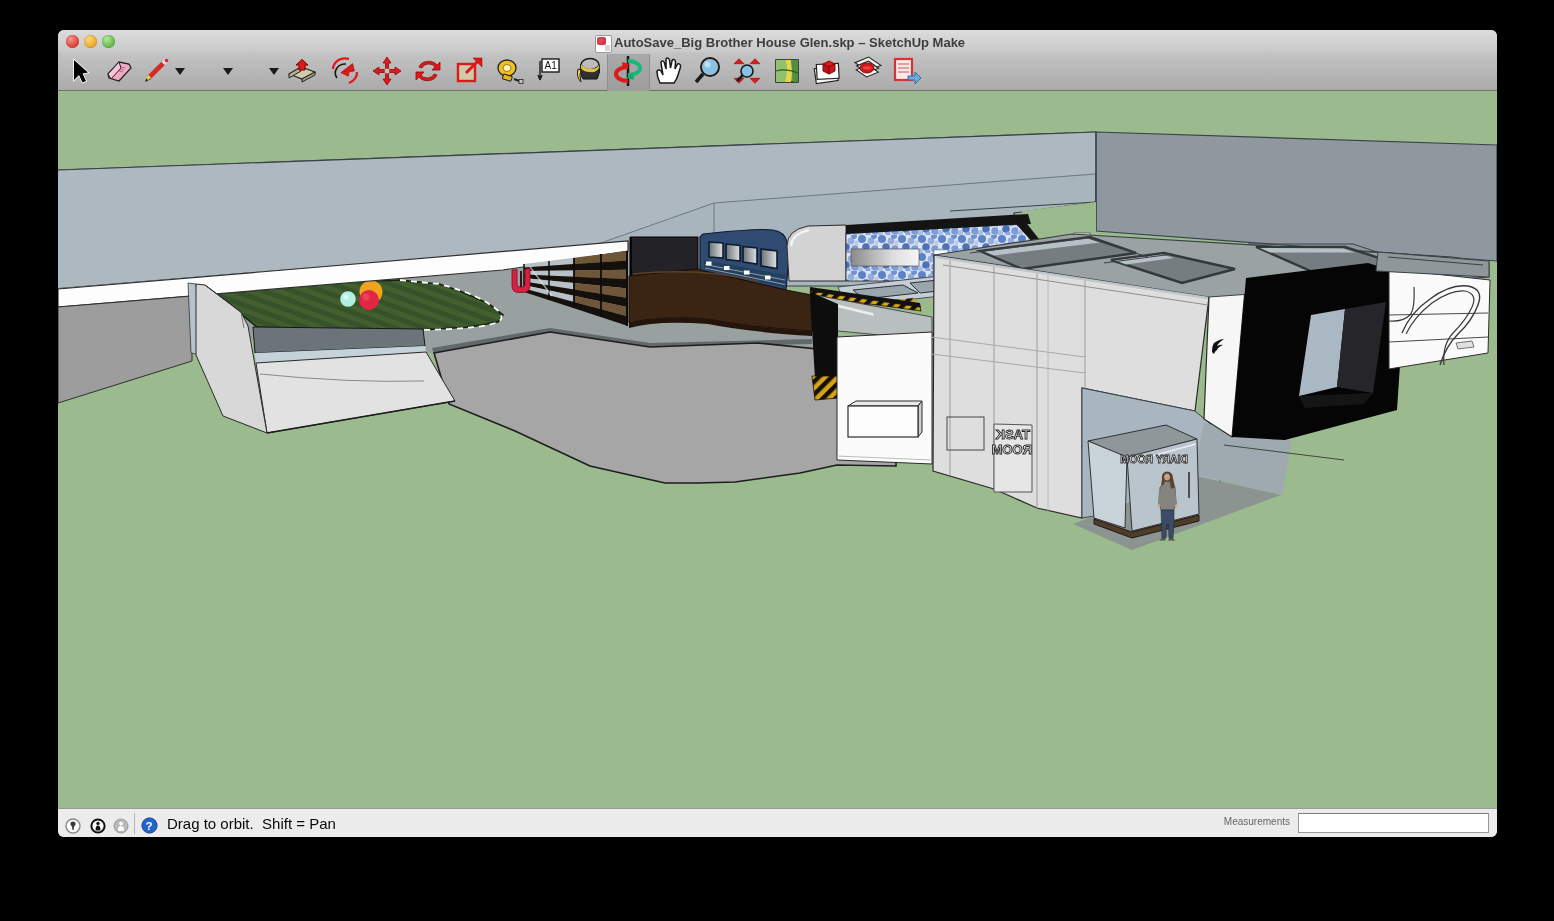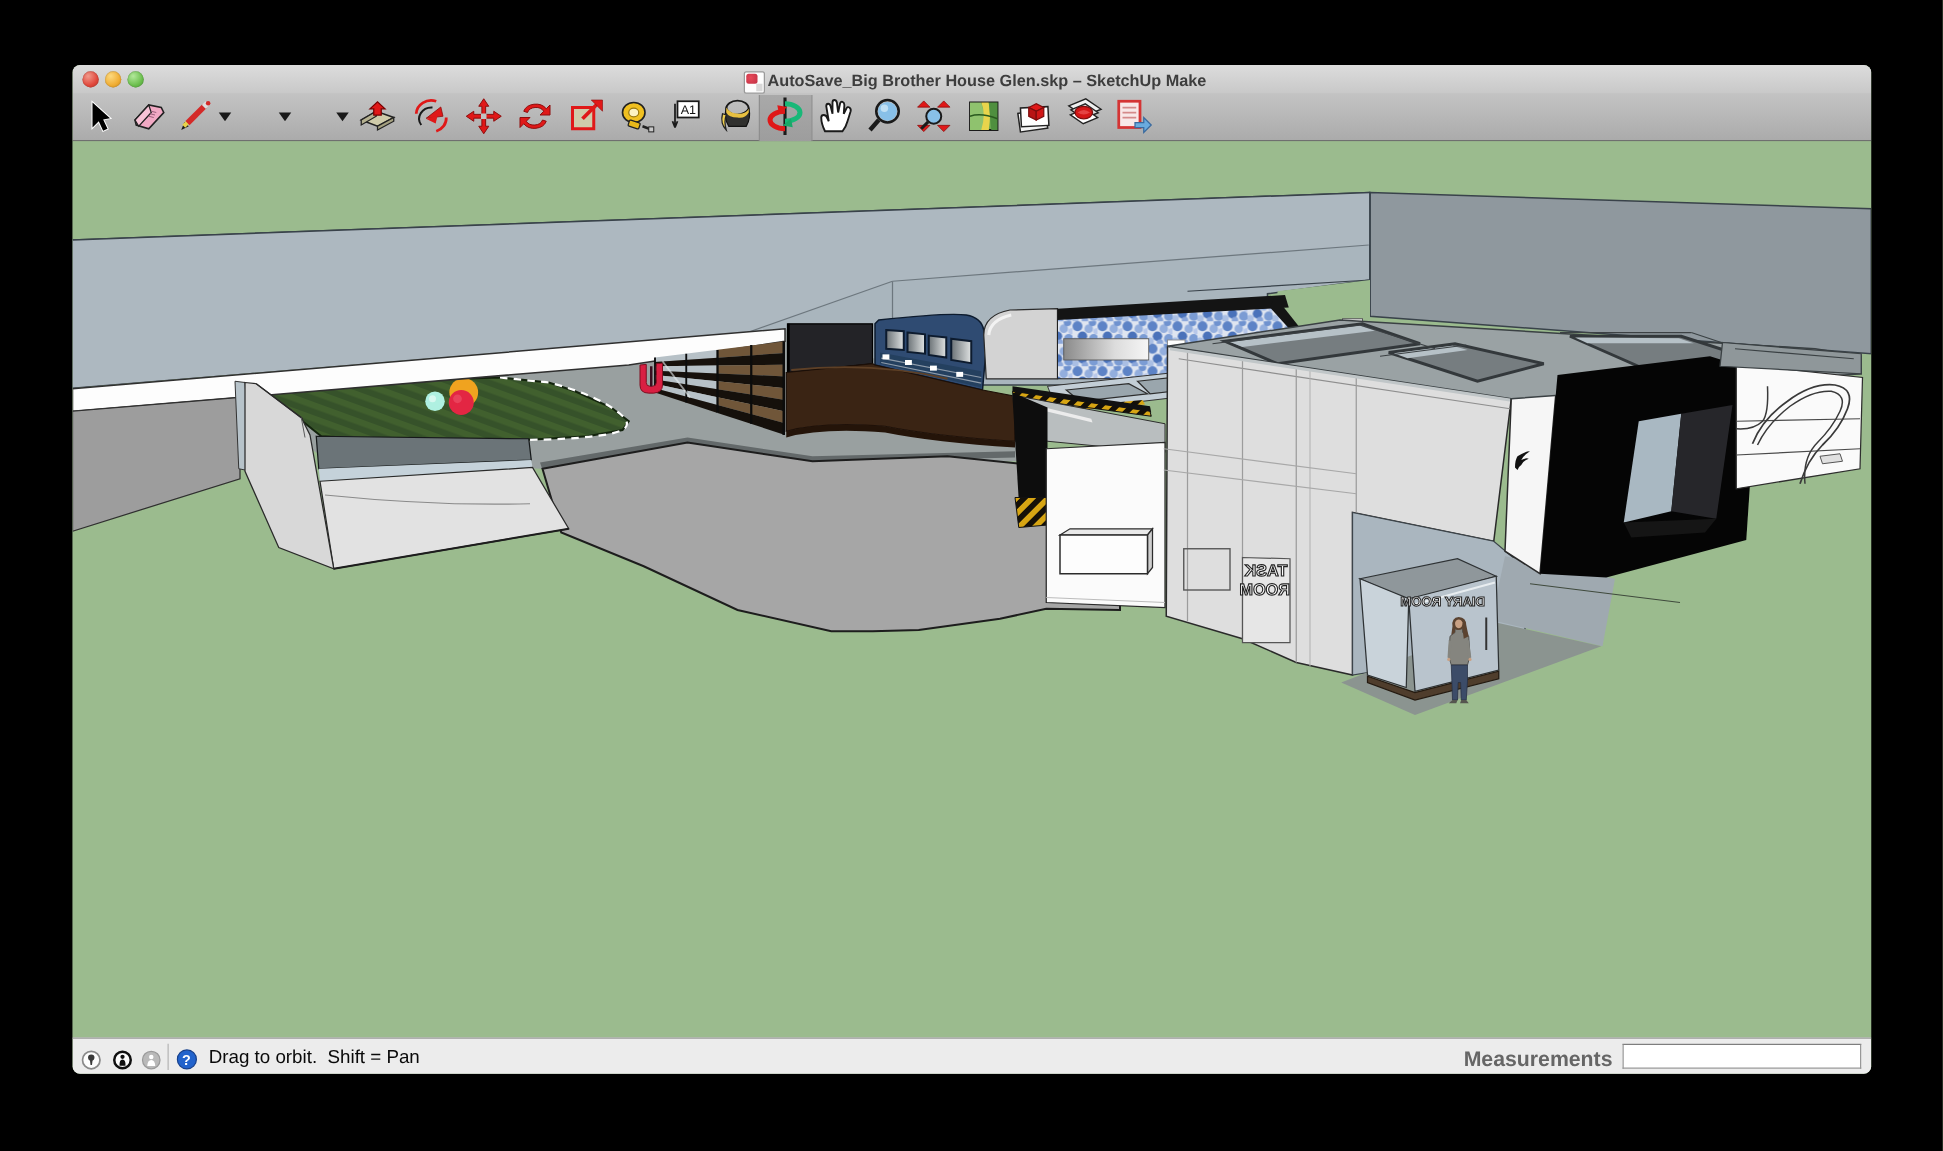--- a/index.html
+++ b/index.html
@@ -1,32 +1,32 @@
 <!DOCTYPE html>
 <html><head>
 <meta charset="utf-8">
 <style>
 html,body{margin:0;padding:0;background:#000;width:1554px;height:921px;overflow:hidden;
 font-family:"Liberation Sans",sans-serif;}
-#win{position:absolute;left:58px;top:52px;width:1439px;height:807px;border-radius:6px;overflow:hidden;background:#9bbb8e;}
+#win{position:absolute;left:58px;top:30px;width:1439px;height:807px;border-radius:6px;overflow:hidden;background:#9bbb8e;}
 #titlebar{position:absolute;left:0;top:0;width:1439px;height:61px;
 background:linear-gradient(#dcdcdc,#c9c9c9 22px,#c3c3c3 23px,#ababab 60px,#6f6f6f 60px,#6f6f6f 61px);}
 .tl{position:absolute;top:4.5px;width:13px;height:13px;border-radius:50%;}
 #tl1{left:7.5px;background:radial-gradient(circle at 35% 30%,#f09a8c,#e1483c 60%,#b33a30);box-shadow:inset 0 0 1px #8e2a22;}
 #tl2{left:25.5px;background:radial-gradient(circle at 35% 30%,#fcd97e,#f0ad34 60%,#c58a22);box-shadow:inset 0 0 1px #96691a;}
 #tl3{left:43.5px;background:radial-gradient(circle at 35% 30%,#b2e89a,#6cbf4e 60%,#4f9a38);box-shadow:inset 0 0 1px #3a7428;}
 #title{position:absolute;top:5px;left:556px;font-size:13px;font-weight:bold;color:#3d3d3d;white-space:nowrap;}
 #docicon{position:absolute;left:537px;top:5px;width:15px;height:16px;background:#fdfdfd;border:1px solid #9a9a9a;border-radius:2px;}
 #docicon:before{content:"";position:absolute;left:1px;top:1px;width:9px;height:8px;background:radial-gradient(circle at 40% 40%,#e84a5a,#c03044);border-radius:2px;}
 #docicon:after{content:"";position:absolute;right:1px;bottom:1px;width:5px;height:6px;background:#d8d8d8;}
 #pressed{position:absolute;left:549px;top:24px;width:41px;height:37px;background:linear-gradient(#a9a9a9,#9d9d9d);border-left:1px solid #8e8e8e;border-right:1px solid #8e8e8e;}
 .ico{position:absolute;top:25px;width:32px;height:32px;}
 .caret{position:absolute;top:38px;width:0;height:0;border-left:5px solid transparent;border-right:5px solid transparent;border-top:7px solid #1a1a1a;}
 #statusbar{position:absolute;left:0;top:778px;width:1439px;height:29px;background:#ececec;border-top:1px solid #9b9b9b;}
-#meas{position:absolute;right:207px;top:7px;font-size:17px;color:#666;font-weight:bold;}
+#meas{position:absolute;right:207px;top:7px;font-size:10px;color:#666;}
 #measbox{position:absolute;right:8px;top:4px;width:189px;height:18px;background:#fff;border:1px solid #989898;border-top-color:#7e7e7e;}
 #statustext{position:absolute;left:109px;top:6px;font-size:15px;color:#0a0a0a;}
 #viewport{position:absolute;left:0;top:61px;width:1439px;height:717px;}
 </style>
 </head>
 <body>
 <div id="win">
   <div id="titlebar">
     <div class="tl" id="tl1"></div>
       <div class="tl" id="tl2"></div>

